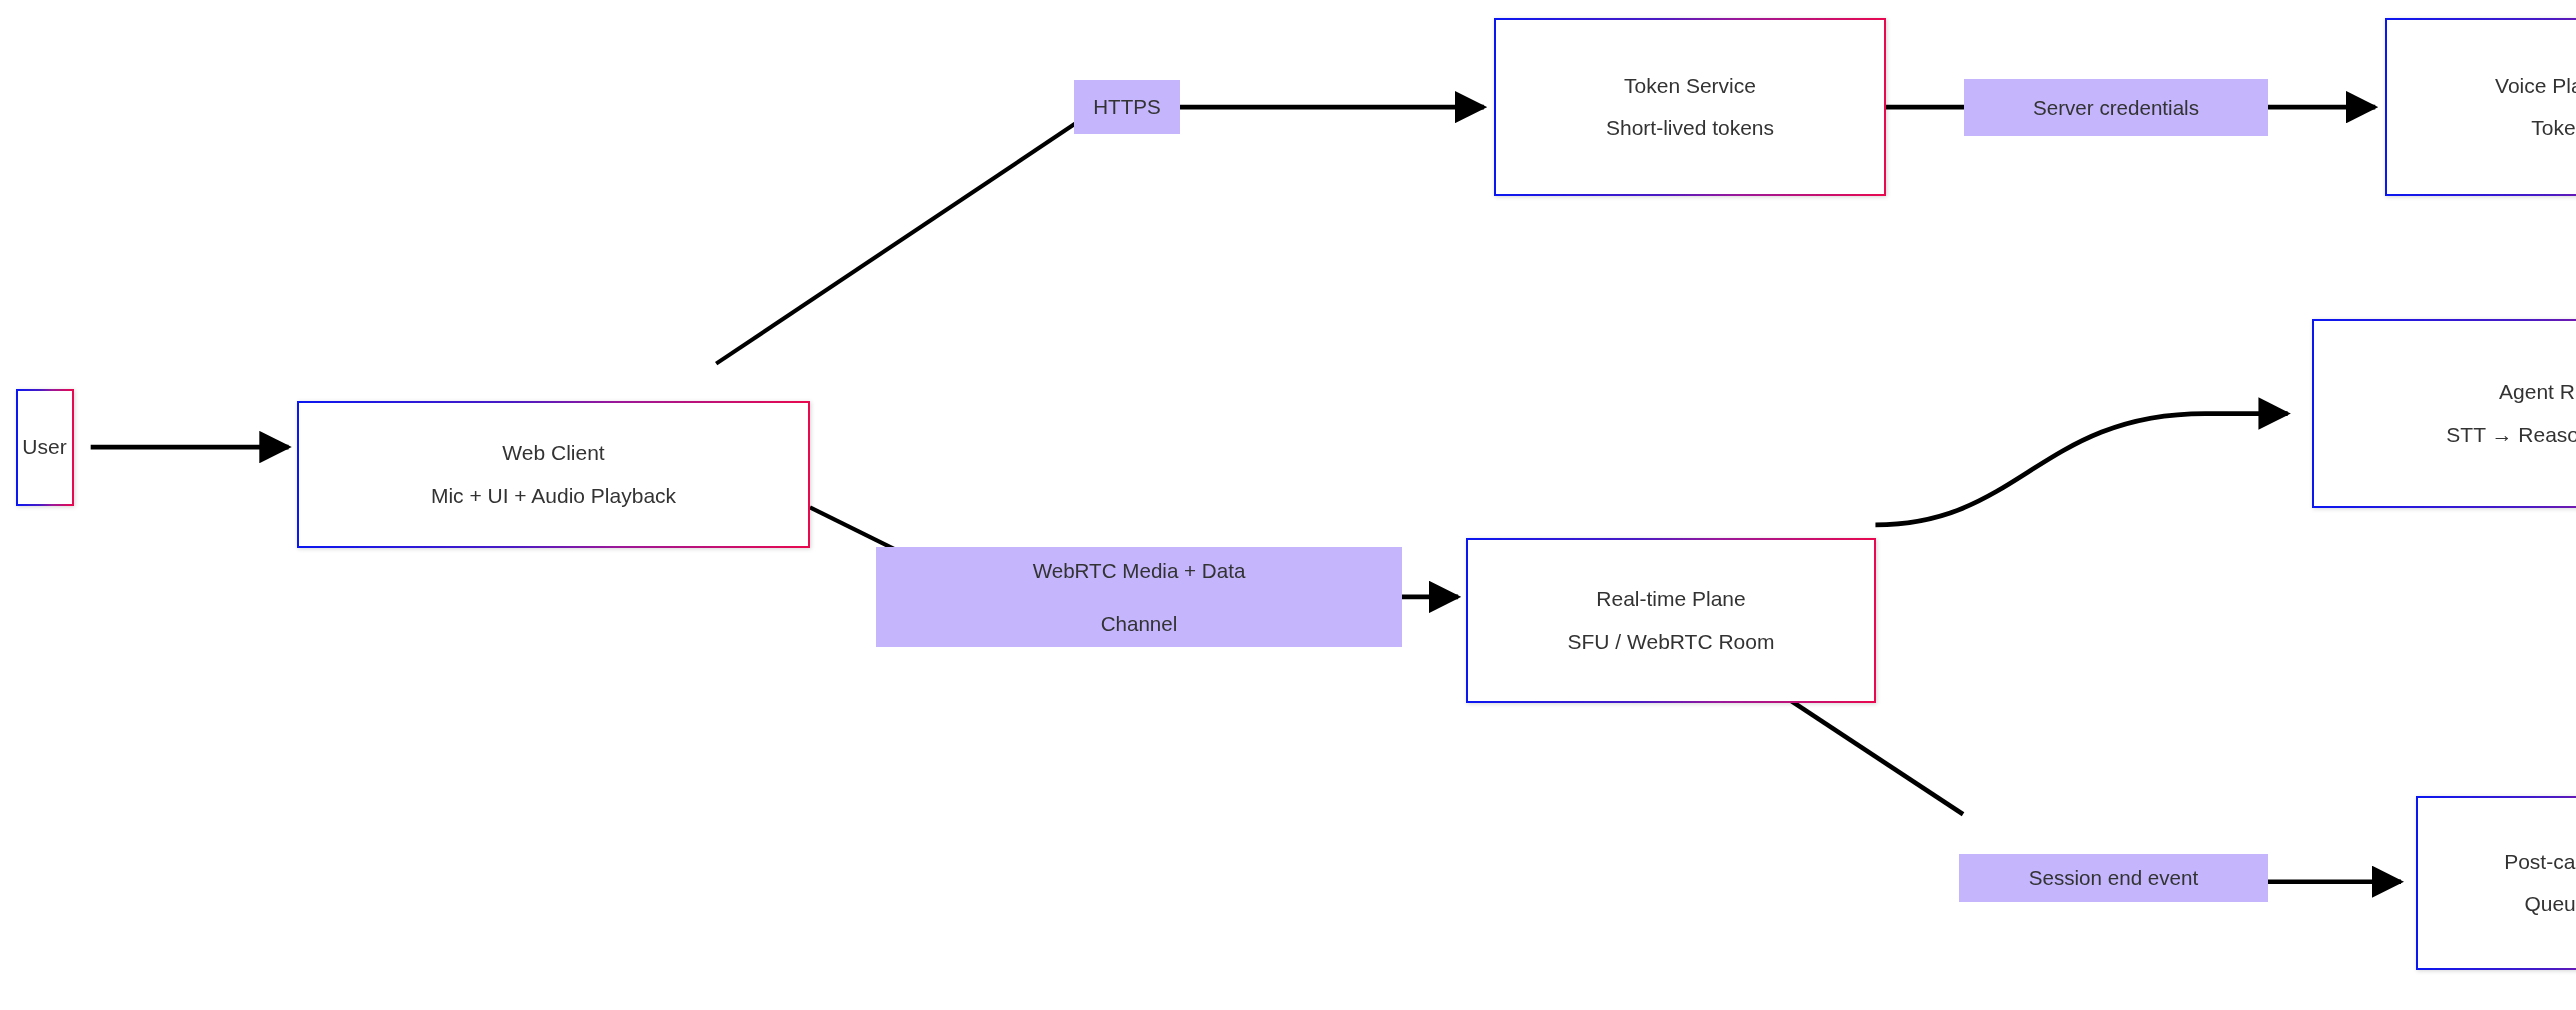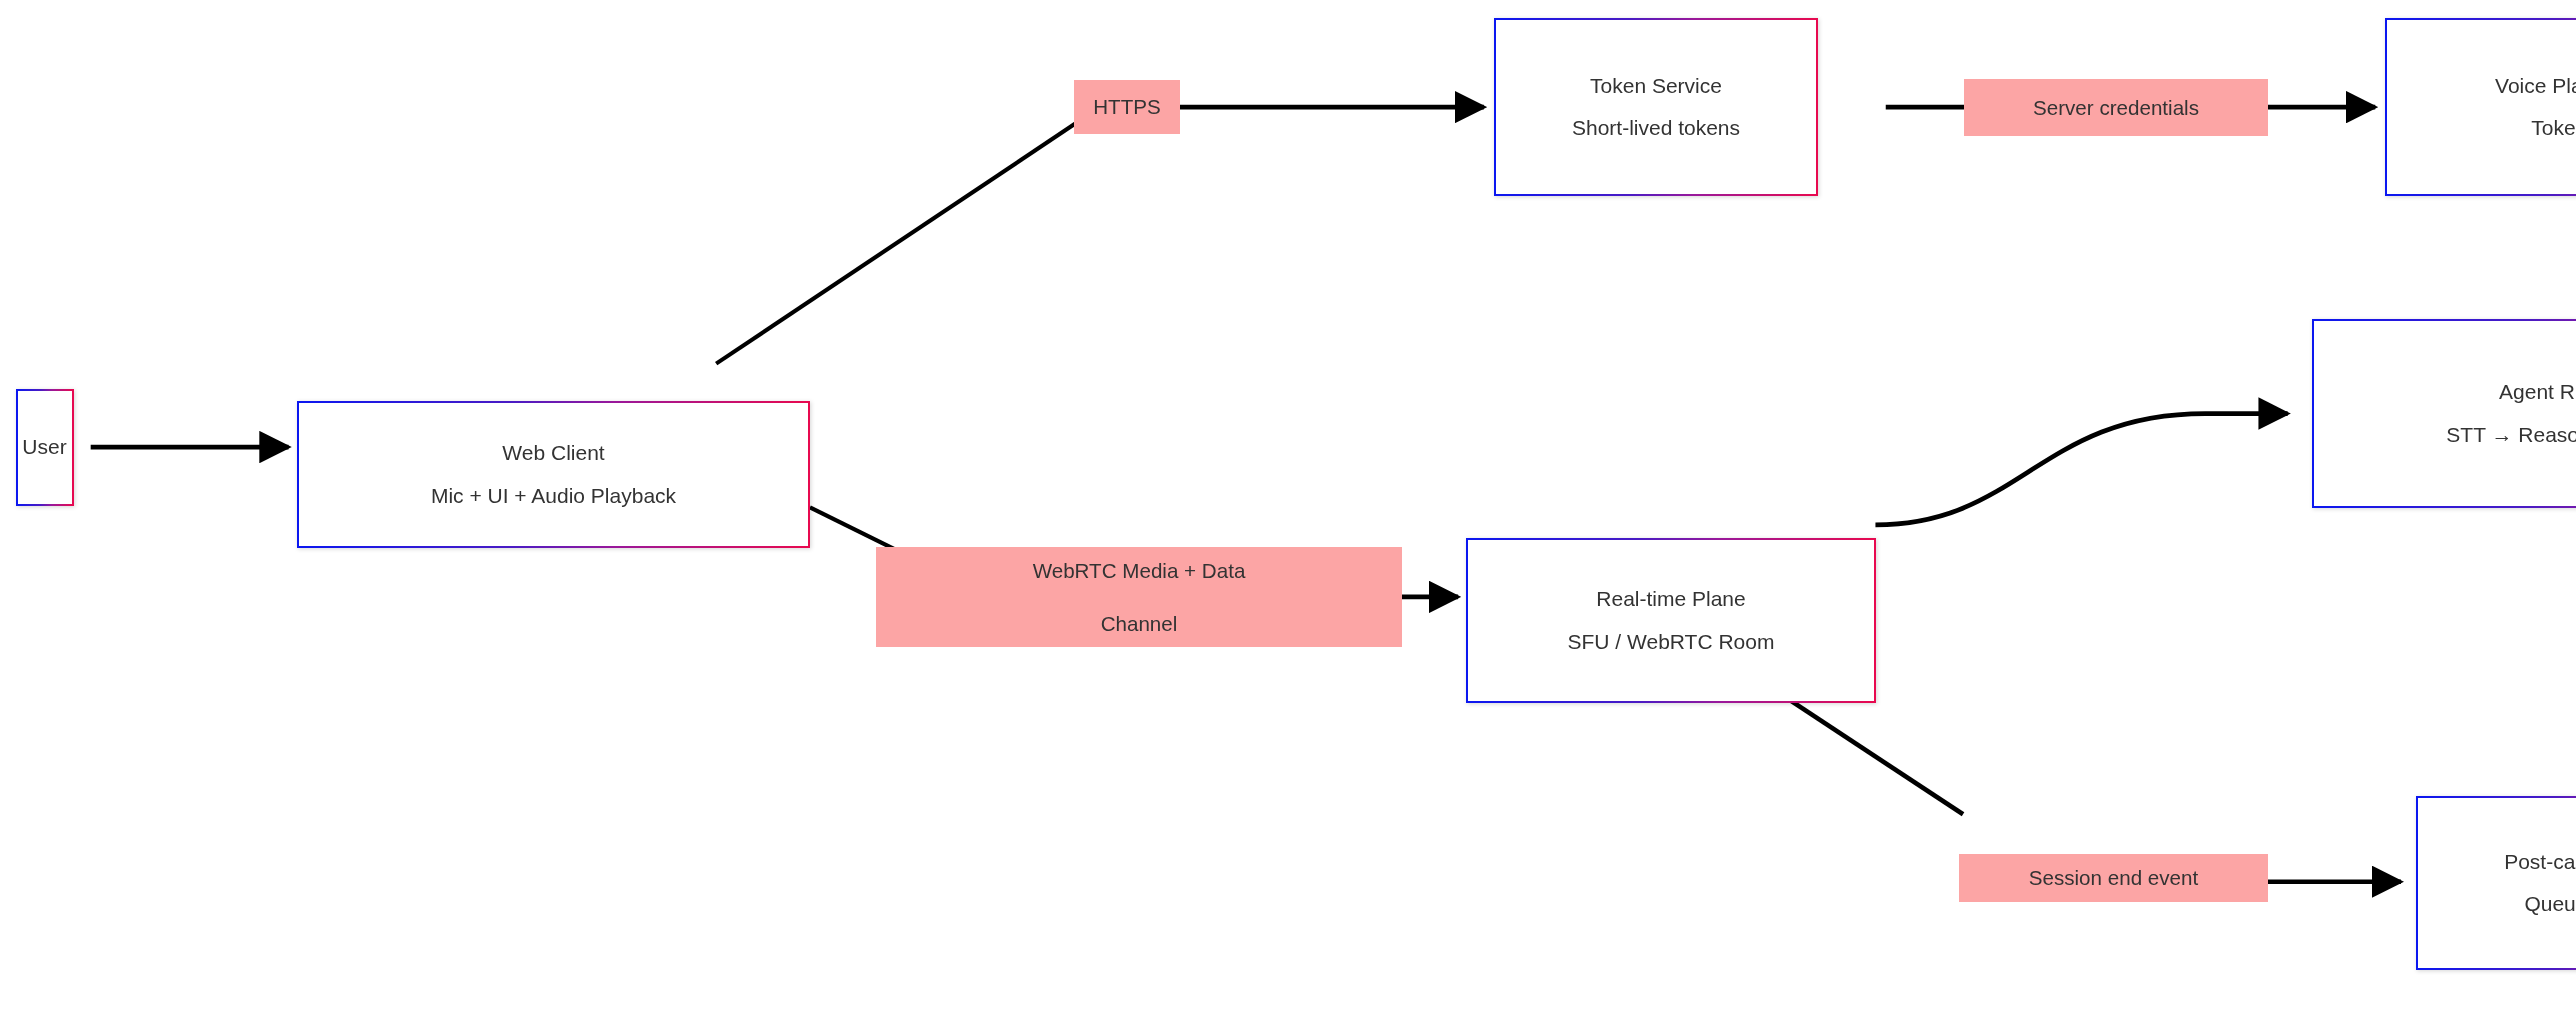--- a/index.html
+++ b/index.html
@@ -47,21 +47,21 @@
     font-size: 21px;
     line-height: 1.05;
     margin-top: 20.6px;
     white-space: nowrap;
   }
   .node.single .line1 { margin: 0; }
 
   
   .edge-label {
     position: absolute;
-    background: #fca5a5;
+    background: #c4b5fd;
     color: #333333;
     font-size: 20.6px;
     line-height: 1.15;
     padding: 5.2px 4.1px;
     box-sizing: border-box;
     text-align: center;
     white-space: nowrap;
     display: flex;
     align-items: center;
     justify-content: center;
@@ -114,21 +114,21 @@
 
   <div class="node single" style="left:15.5px; top:389px; width:58px; height:117px;">
     <div class="line1">User</div>
   </div>
 
   <div class="node" style="left:297px; top:362px; width:513px; height:147px;margin-top:39px;">
     <div class="line1">Web Client</div>
     <div class="line2">Mic + UI + Audio Playback</div>
   </div>
 
-  <div class="node" style="left:1494px; top:18px; width:324px; height:178px;">
+  <div class="node" style="left:1494px; top:18px; width:392px; height:178px;">
     <div class="line1">Token Service</div>
     <div class="line2">Short-lived tokens</div>
   </div>
 
   <div class="node" style="left:2385px; top:18px; width:394px; height:178px;">
     <div class="line1">Voice Platform API</div>
     <div class="line2">Token mint</div>
   </div>
 
   <div class="node" style="left:1466px; top:538px; width:410px; height:165px;align-items:center;">

